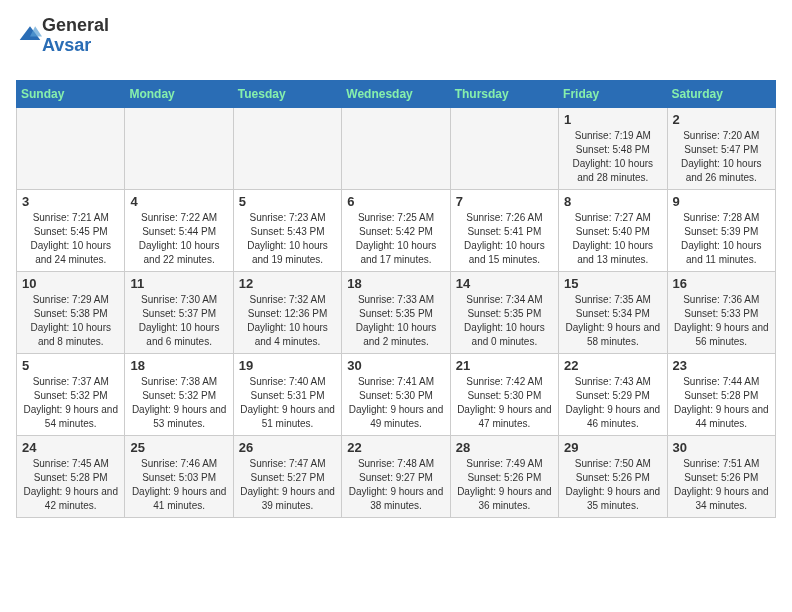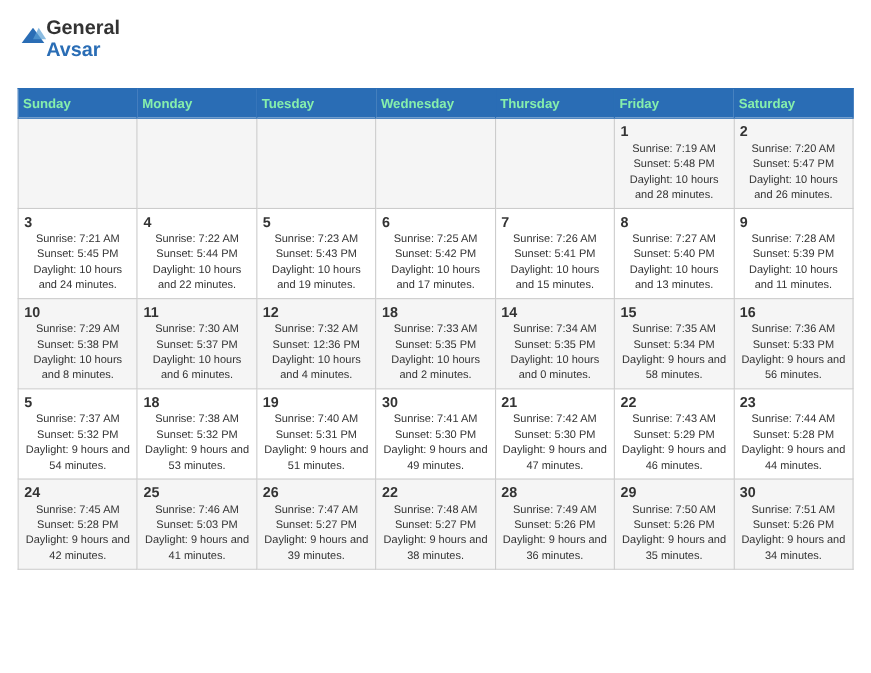--- a/index.html
+++ b/index.html
@@ -290,21 +290,21 @@
         </td>
         <td>
           <span class="day-number">26</span>
           <div class="day-info">Sunrise: 7:47 AM
 Sunset: 5:27 PM
 Daylight: 9 hours and 39 minutes.</div>
         </td>
         <td>
           <span class="day-number">22</span>
           <div class="day-info">Sunrise: 7:48 AM
-Sunset: 5:27 PM
+Sunset: 9:27 PM
 Daylight: 9 hours and 38 minutes.</div>
         </td>
         <td>
           <span class="day-number">28</span>
           <div class="day-info">Sunrise: 7:49 AM
 Sunset: 5:26 PM
 Daylight: 9 hours and 36 minutes.</div>
         </td>
         <td>
           <span class="day-number">29</span>

